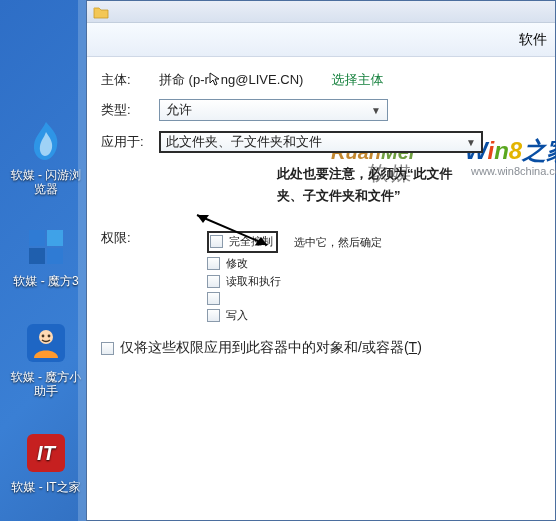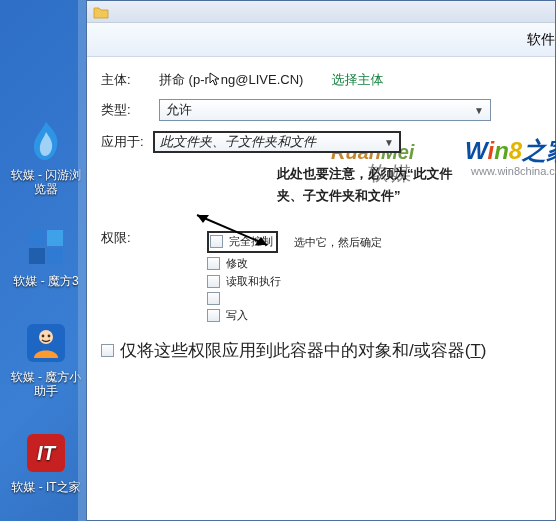--- a/index.html
+++ b/index.html
@@ -19,53 +19,53 @@
     background: #fff; border: 1px solid #4b6e9e;
     box-shadow: 0 0 0 8px rgba(120,165,220,0.55);
   }
   .win-titlebar {
     height: 22px; background: linear-gradient(#e9eef7,#d8e1ef); border-bottom: 1px solid #c3cedd;
     display: flex; align-items: center; padding: 0 6px; font-size: 12px; color: #222;
   }
   .win-titlebar .foldericon { width: 16px; height: 14px; margin-right: 6px; }
   .win-chrome2 {
     height: 34px; background: linear-gradient(#f7fbff,#e8eff9); border-bottom: 1px solid #cfd8e6;
-    display: flex; align-items: center; justify-content: flex-end; padding-right: 0;
+    display: flex; align-items: center; justify-content: flex-end; padding-right: 8px;
     color: #000; font-size: 14px;
   }
   .content { position: relative; padding: 14px 10px 10px 14px; font-size: 13px; color: #222; }
   .row { display: flex; align-items: center; margin-bottom: 10px; }
   .row .label { width: 52px; text-align: left; }
   .principal-val { margin-left: 6px; cursor: default; }
   .cursor-arrow { display:inline-block; width:14px; height:14px; vertical-align:-2px; margin:0 -1px; }
   .link { color: #15803d; cursor: pointer; margin-left: 28px; }
   .sel {
     height: 22px; border: 1px solid #7a93ab; background: linear-gradient(#fff,#eef3f8);
     font-size: 13px; padding: 0 6px; display: flex; align-items: center; justify-content: space-between;
     cursor: pointer;
   }
-  .sel.type { width: 332px; margin-left: 6px; }
-  .sel.apply { width: 248px; position: relative; font-style: italic; }
+  .sel.type { width: 229px; margin-left: 6px; }
+  .sel.apply { width: 324px; margin-left: 6px; position: relative; }
   .sel .arrow { font-size: 10px; color: #4a4a4a; }
   .applysel-outline { position:absolute; left:-1px; top:-1px; right:-1px; bottom:-1px; border:2px solid #2b2b2b; pointer-events:none; }
   .note1 { margin-left: 176px; margin-top: 10px; line-height: 22px; position: relative; font-weight: bold; }
   .anno-arrow { position: absolute; left: 98px; top: 152px; width: 90px; height: 42px; pointer-events:none; }
   .perm-head { margin-top: 22px; font-size: 13px; }
   .perm-block { margin-left: 98px; margin-top: -16px; }
   .perm-item { display: flex; align-items: center; margin-bottom: 3px; font-size: 11px; padding-left: 8px; }
   .chk {
     width: 13px; height: 13px; border: 1px solid #8a9aab; background: linear-gradient(#fdfefe,#e7edf3);
     margin-right: 6px; display:inline-block; flex-shrink:0; cursor:pointer;
   }
   .chk.disabled { border-color:#c3c9d0; background:#f1f3f5; cursor:default; }
   .perm-item.first { margin-bottom:3px; }
   .perm-item.first .ctrl-outline { border:2px solid #2b2b2b; padding:1px 3px 2px 1px; display:inline-flex; align-items:center; }
   .note2 { display:inline-block; margin-left: 16px; font-family: Liberation Mono, monospace; }
   .special { color:#7a7f86; }
-  .apply-only { margin-top: 16px; display:flex; align-items:center; font-size:17px; }
+  .apply-only { margin-top: 16px; display:flex; align-items:center; font-size:14px; }
   .apply-only .u { text-decoration: underline; }
   
   .wm { position:absolute; pointer-events:none; }
   .wm1 { left: 244px; top: 84px; }
   .wm2 { left: 378px; top: 78px; }
   .wm1 .rm1 { font-style: italic; font-weight: bold; font-size: 20px; color:#c4872f; }
   .wm1 .rm1 .m { color:#6e9e40; }
   .wm1 .sub { font-size: 20px; color:#888; letter-spacing:3px; text-align:right; margin-top:-4px; }
   .wm2 .w8 { font-style: italic; font-weight: bold; font-size: 24px; white-space:nowrap; }
   .wm2 .w8 .W { color:#094ea3; }

